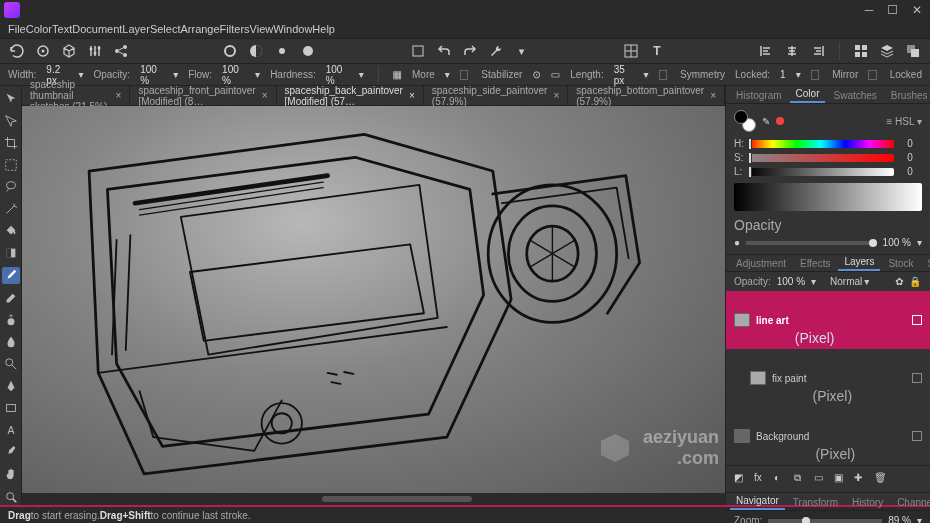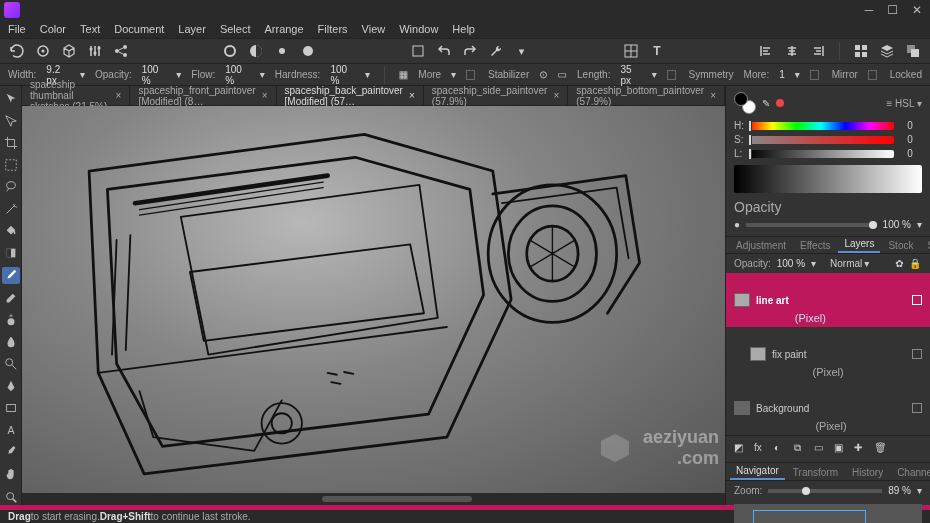--- a/index.html
+++ b/index.html
@@ -1,20 +1,20 @@
 <!DOCTYPE html>
 <html><head>
 <meta charset="utf-8">
 <style>
 * { margin: 0; padding: 0; box-sizing: border-box; font-family: "Segoe UI", Arial, sans-serif; }
 body { width: 930px; height: 523px; background: #2a2a2a; color: #ccc; overflow: hidden; font-size: 11px; }
 .titlebar { height: 20px; background: #2a2a2a; display: flex; align-items: center; padding: 0 4px; }
 .titlebar .logo { width: 16px; height: 16px; background: linear-gradient(135deg,#c83cff,#7a2bff); border-radius: 3px; margin-right: 6px; }
 .titlebar .win { margin-left: auto; display: flex; gap: 14px; color: #bbb; font-size: 12px; padding-right: 4px; }
-.menubar { height: 18px; background: #2a2a2a; display: flex; align-items: center; gap: 14px; padding: 0 8px; font-size: 11px; color: #ccc; }
+.menubar { height: 18px; background: #2a2a2a; display: flex; align-items: center; padding: 0 8px; font-size: 11px; color: #ccc; }
 .menubar span { cursor: default; }
 .toolrow1 { height: 26px; background: #333; border-top: 1px solid #222; border-bottom: 1px solid #222; display: flex; align-items: center; gap: 8px; padding: 0 8px; }
 .ticon { width: 18px; height: 18px; display: inline-flex; align-items: center; justify-content: center; color: #ccc; }
 .ticon svg { width: 16px; height: 16px; }
 .spacer { flex: 1; }
 .sep { width: 1px; height: 18px; background: #444; margin: 0 4px; }
 .toolrow2 { height: 22px; background: #333; border-bottom: 1px solid #222; display: flex; align-items: center; gap: 10px; padding: 0 8px; font-size: 10px; }
 .label { color: #aaa; }
 .val { color: #ddd; }
 .check { width: 10px; height: 10px; border: 1px solid #666; display: inline-block; margin-right: 3px; vertical-align: middle; }
@@ -58,35 +58,35 @@
 .opacityrow { display: flex; align-items: center; gap: 6px; margin-top: 4px; }
 .opacityrow .track { flex: 1; height: 4px; background: #555; position: relative; }
 .opacityrow .thumb { width: 8px; height: 8px; background: #ddd; border-radius: 50%; position: absolute; right: 0; top: -2px; }
 .paneltabs2 { height: 18px; display: flex; gap: 2px; padding: 0 4px; align-items: flex-end; border-top: 1px solid #222; border-bottom: 1px solid #222; }
 .layerhead { display: flex; align-items: center; gap: 6px; padding: 4px 8px; }
 .layerhead .dd { display: flex; align-items: center; gap: 2px; }
 .layers { }
 .layer { display: flex; align-items: center; gap: 6px; padding: 3px 8px; }
 .layer.selected { background: #be185d; color: #fff; }
 .layer .thumb { width: 16px; height: 14px; background: #aaa; border: 1px solid #666; }
-.layer .type { color: #aaa; font-size: 11px; margin-top: 36px; }
+.layer .type { color: #aaa; font-size: 14px; margin-top: 36px; }
 .layer.selected .type { color: #cde; }
 .layer .vis { margin-left: auto; width: 10px; height: 10px; border: 1px solid #888; }
 .layer.selected .vis { border-color: #fff; }
 .layericons { display: flex; gap: 6px; padding: 6px 8px; border-top: 1px solid #222; }
 .layericons .li { width: 14px; height: 14px; }
 .navhead { height: 36px; display: flex; gap: 2px; padding: 0 4px; align-items: flex-end; border-top: 1px solid #222; border-bottom: 1px solid #222; }
 .zoomrow { display: flex; align-items: center; gap: 6px; padding: 4px 8px; }
 .zoomrow .track { flex: 1; height: 4px; background: #555; position: relative; }
 .zoomrow .thumb { width: 8px; height: 8px; background: #ddd; border-radius: 50%; position: absolute; left: 30%; top: -2px; }
 .navview { flex: 1; background: #555; margin: 4px 8px 8px; position: relative; min-height: 60px; }
 .navview .box { position: absolute; border: 1px solid #5af; top: 10%; left: 10%; width: 60%; height: 60%; }
 .watermark { position: absolute; right: 6px; bottom: 24px; color: rgba(255,255,255,0.4); font-size: 18px; font-weight: bold; display: flex; align-items: center; gap: 14px; pointer-events: none; }
 .watermark .hex { width: 28px; height: 28px; background: rgba(255,255,255,0.2); clip-path: polygon(50% 0,100% 25%,100% 75%,50% 100%,0 75%,0 25%); }
-.statusbar { height: 18px; background: #2a2a2a; border-top: 5px solid #be185d; display: flex; align-items: center; padding: 0 8px; font-size: 10px; color: #aaa; }
+.statusbar { height: 18px; background: #2a2a2a; border-top: 2px solid #be185d; display: flex; align-items: center; padding: 0 8px; font-size: 10px; color: #aaa; }
 .statusbar b { color: #ddd; font-weight: bold; }
 </style>
 </head>
 <body>
 
 <div class="titlebar">
   <div class="logo"></div>
   <div class="win">
     <span>─</span>
     <span>☐</span>
@@ -255,21 +255,21 @@
     <span>▾</span>
   <span class="check"></span>
     <span class="label">Stabilizer</span>
   <span>⊙</span>
     <span>▭</span>
   <span class="label">Length:</span>
   <span class="val">35 px</span>
     <span>▾</span>
   <span class="check"></span>
     <span class="label">Symmetry</span>
-  <span class="label">More:</span>
+  <span class="label">Locked:</span>
   <span class="val">1</span>
     <span>▾</span>
   <span class="check"></span>
     <span class="label">Mirror</span>
   <span class="check"></span>
     <span class="label">Locked</span>
 </div>
 
 <div class="main">
 
@@ -433,20 +433,26 @@
           <div style="text-align:right">.com</div>
         </div>
       </div>
     </div>
     <div class="hscroll">
         <div class="thumb"></div>
       </div>
   </div>
 
   <div class="rightpanel">
+    <div class="paneltabs">
+      <div class="ptab">Histogram</div>
+      <div class="ptab active">Color</div>
+      <div class="ptab">Swatches</div>
+      <div class="ptab">Brushes</div>
+    </div>
     <div class="colorpanel">
       <div class="colorrow">
         <div class="fgbg">
             <div class="bg"></div>
             <div class="fg"></div>
           </div>
         <span class="dropper">✎</span>
         <div class="reddot"></div>
         <div class="hslsel"><span>≡</span> <span>HSL</span> <span>▾</span></div>
       </div>

